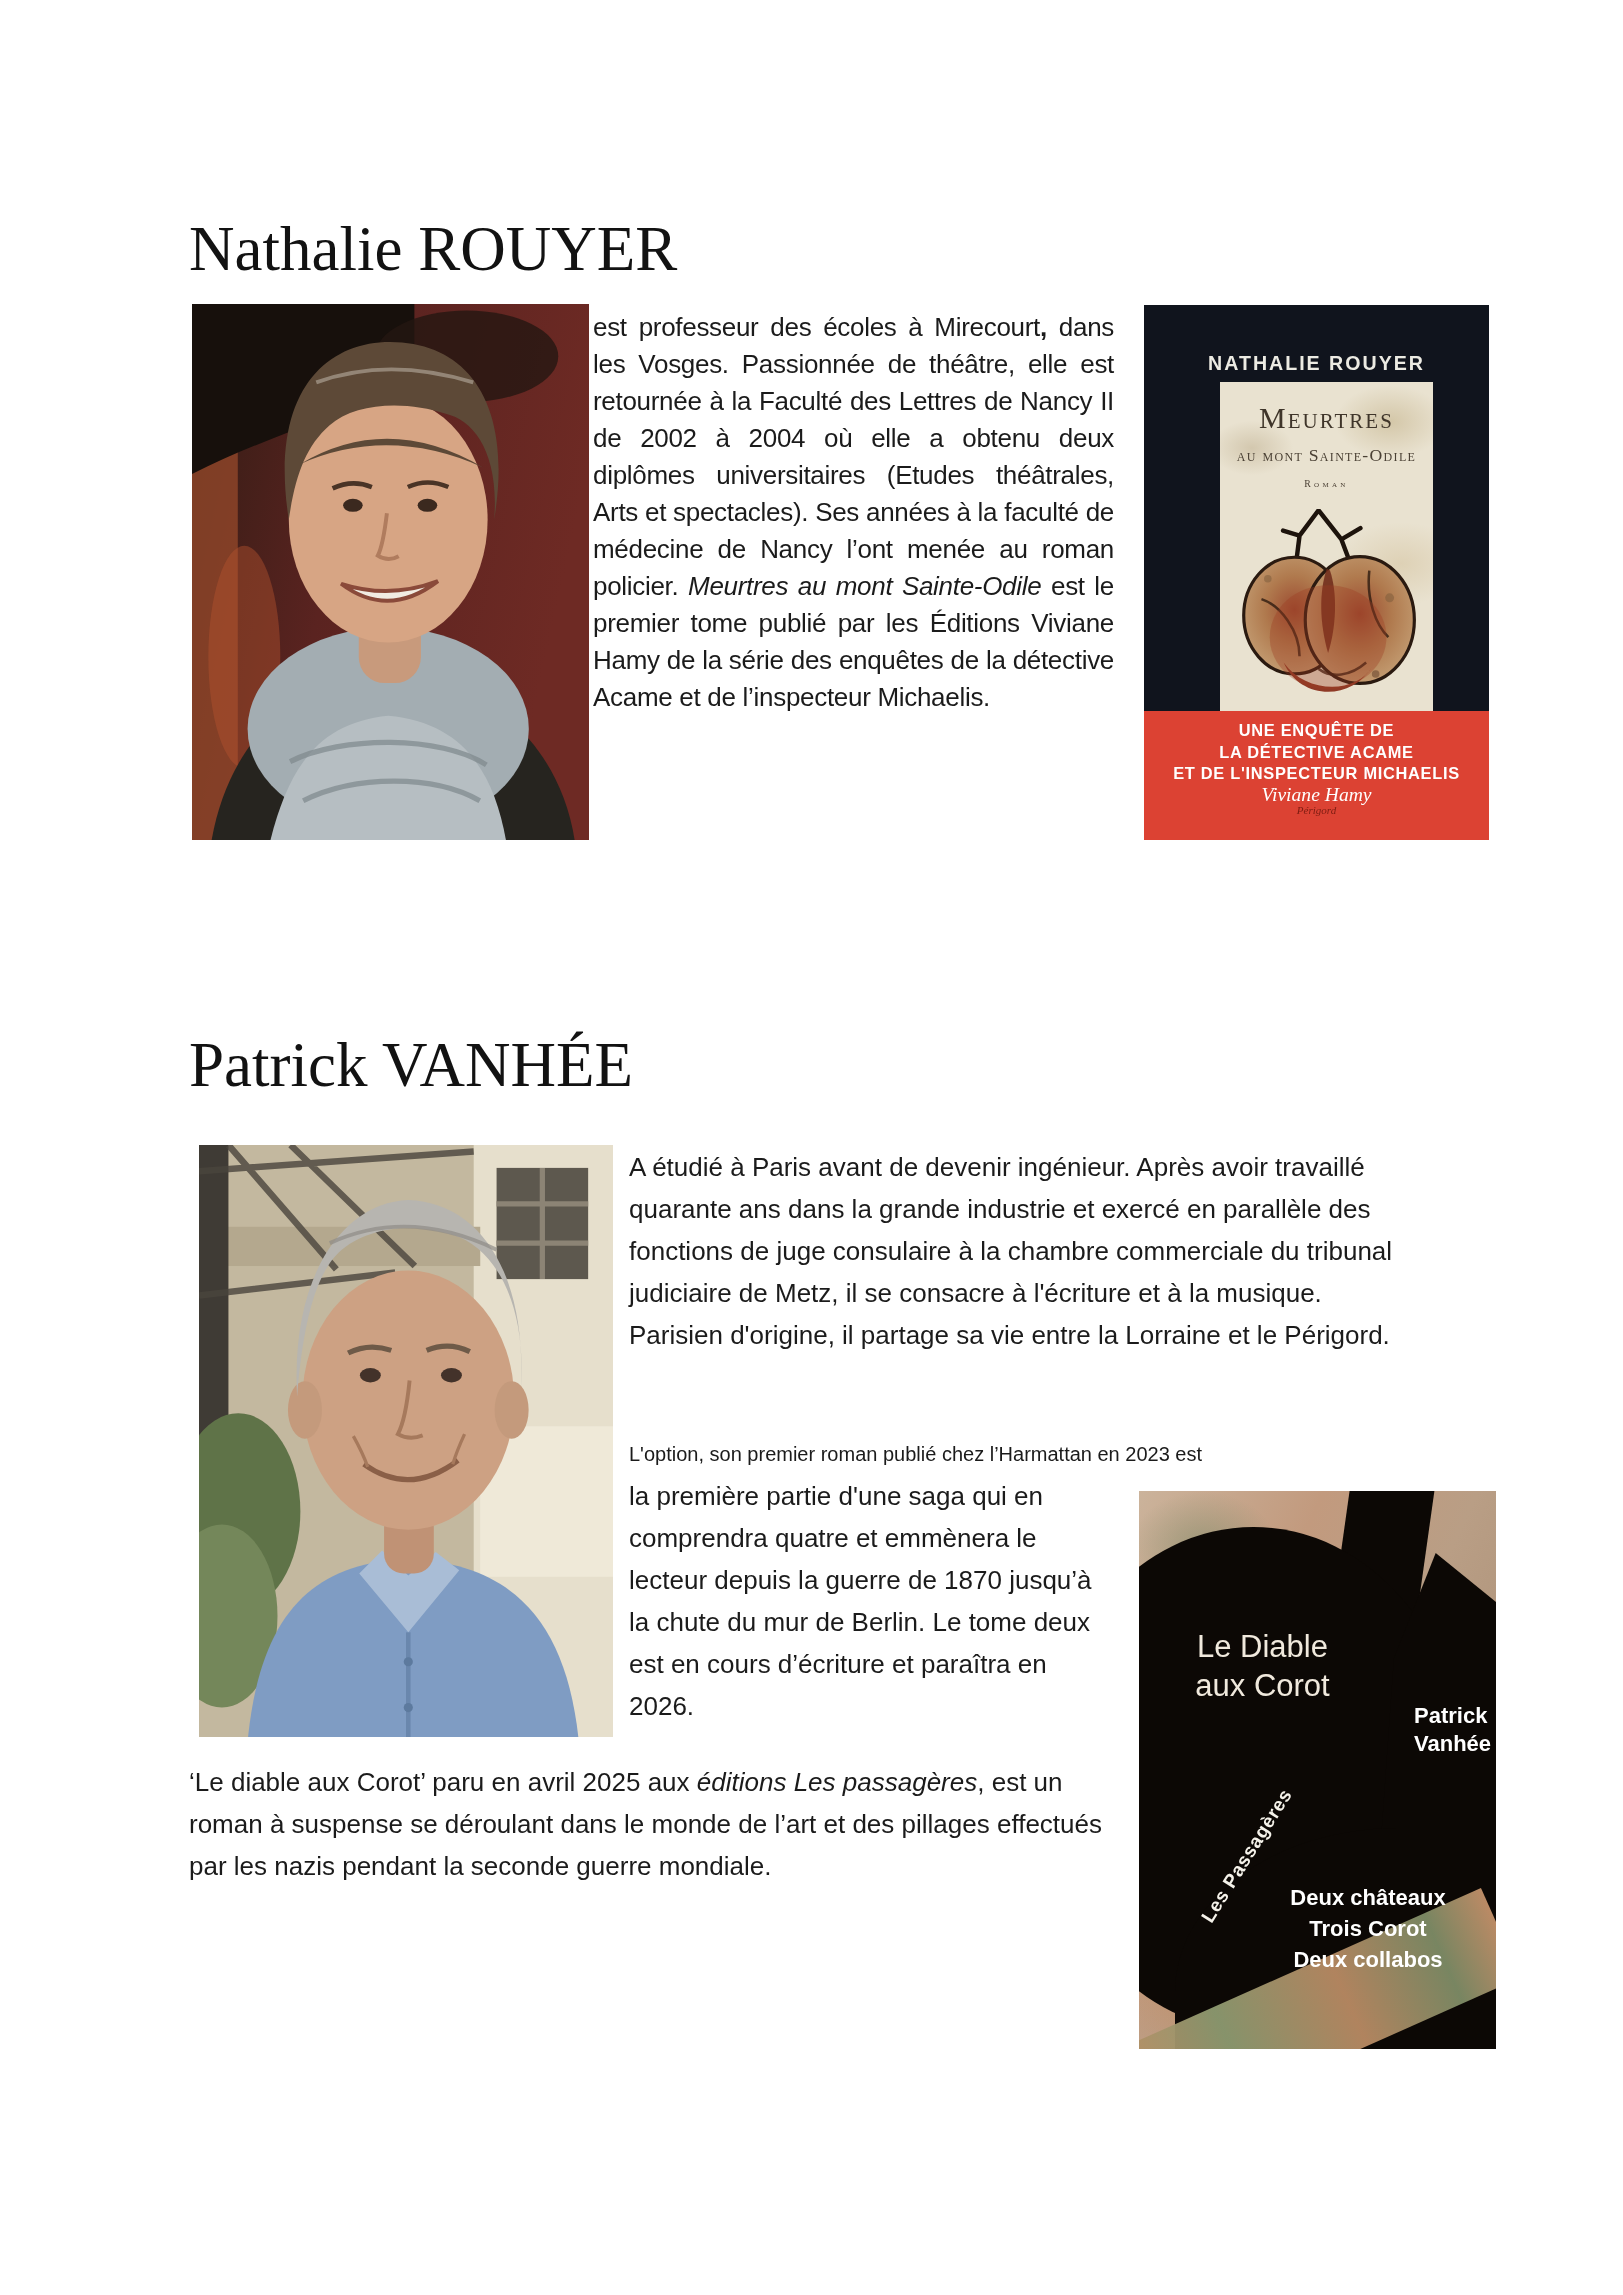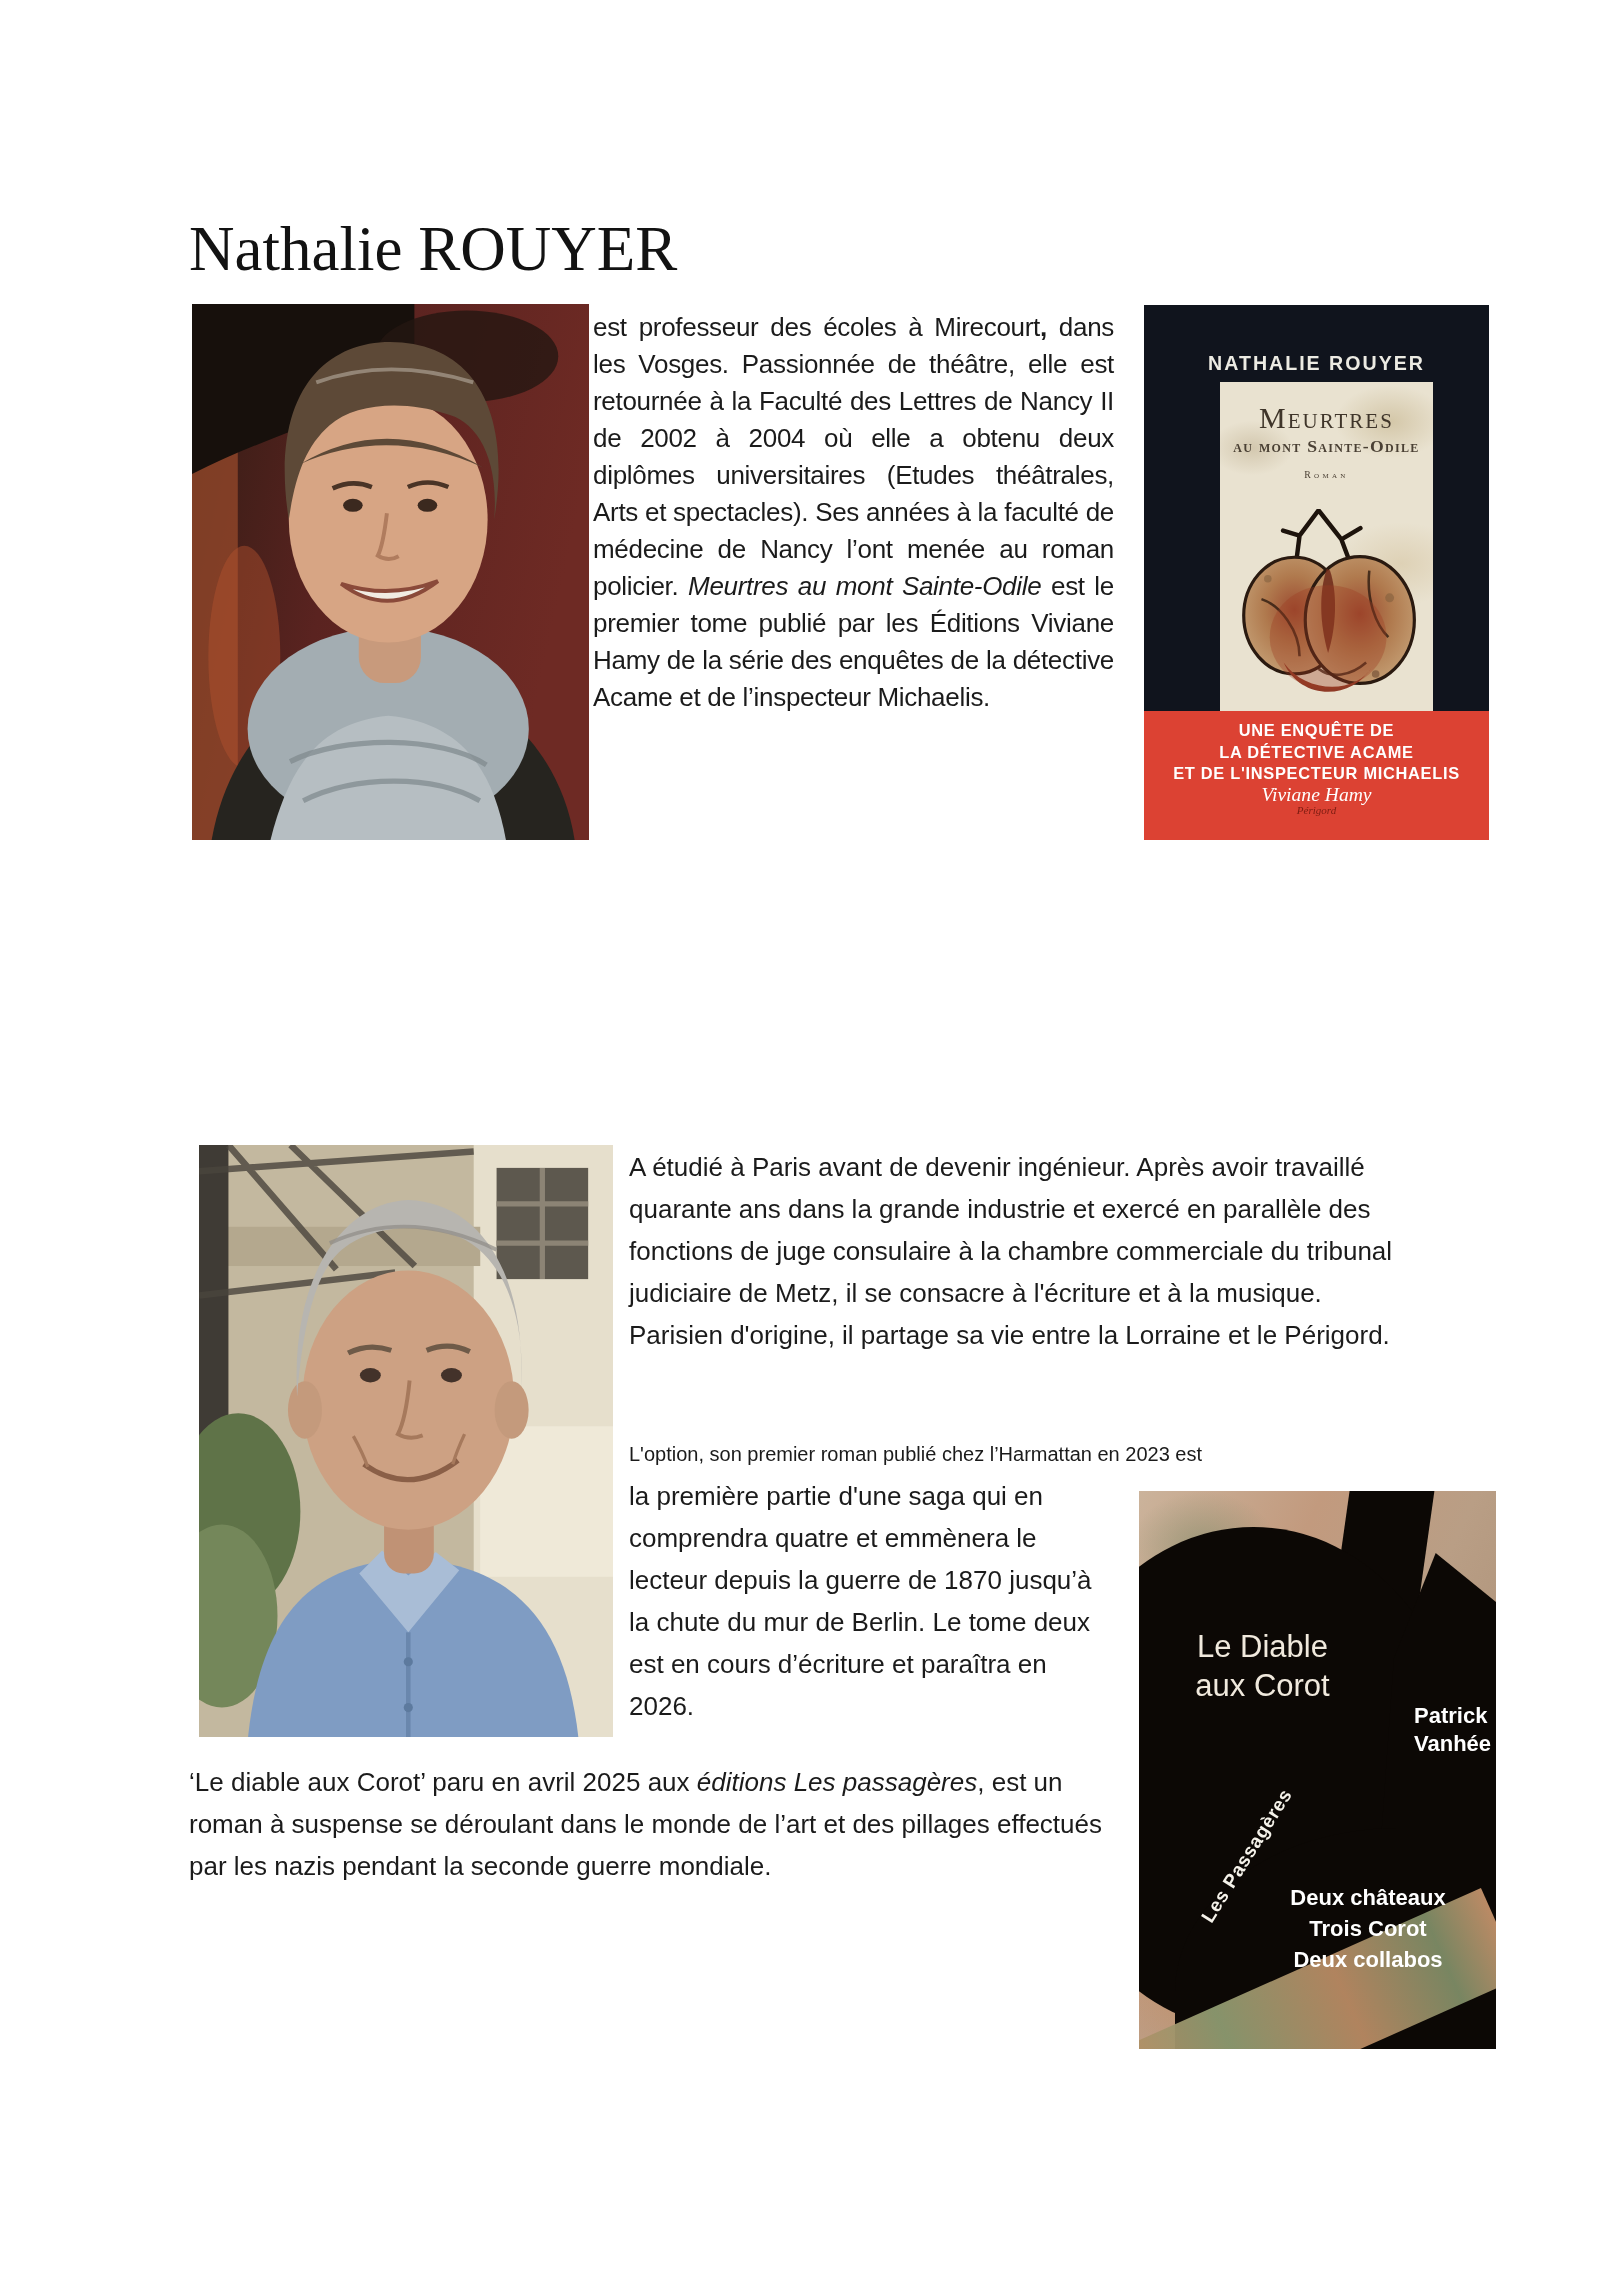--- a/index.html
+++ b/index.html
@@ -33,21 +33,21 @@
              font-weight:bold;font-size:19.6px;letter-spacing:2px;}
   .c1-inner{position:absolute;left:76px;top:77px;width:213px;height:330px;background:#e9e2d0;
             background-image:
               radial-gradient(ellipse 79px 52px at 80% 12%, rgba(186,166,120,.45), transparent 70%),
               radial-gradient(ellipse 59px 39px at 15% 20%, rgba(170,150,112,.35), transparent 70%),
               radial-gradient(ellipse 92px 59px at 85% 55%, rgba(196,170,120,.3), transparent 70%);
             text-align:center;}
   .c1-title1{margin-top:19.6px;font-family:"Liberation Serif",serif;font-variant:small-caps;
              font-size:30px;color:#3f352a;letter-spacing:2px;line-height:1.05;}
   .c1-title2{font-family:"Liberation Serif",serif;font-variant:small-caps;font-size:17.7px;
-             color:#4a4034;letter-spacing:1.3px;margin-top:3px;font-weight:bold;}
+             color:#4a4034;letter-spacing:1.3px;margin-top:12px;}
   .c1-genre{font-family:"Liberation Serif",serif;font-variant:small-caps;font-size:9.8px;
             color:#4a3f33;letter-spacing:3.3px;margin-top:11.8px;}
   .c1-heart{position:absolute;left:0;bottom:0;width:213px;height:203px;}
   .c1-band{position:absolute;left:0;top:406px;width:100%;height:129px;background:#dc4233;
            text-align:center;}
   .c1-band-line{color:#ffffff;font-weight:bold;font-size:16.4px;line-height:21.6px;letter-spacing:0.7px;}
   .c1-band .first{padding-top:9px;}
   .c1-pub{margin-top:0;font-family:"Liberation Serif",serif;font-style:italic;font-size:19.6px;
           color:#ffffff;line-height:1;}
   .c1-pub2{font-family:"Liberation Serif",serif;font-style:italic;font-size:11px;color:#7d1d12;}
@@ -149,20 +149,21 @@
     </div>
     <div class="c1-band">
       <div class="c1-band-line first">UNE ENQUÊTE DE</div>
       <div class="c1-band-line">LA DÉTECTIVE ACAME</div>
       <div class="c1-band-line">ET DE L'INSPECTEUR MICHAELIS</div>
       <div class="c1-pub">Viviane Hamy</div>
       <div class="c1-pub2">Périgord</div>
     </div>
   </div>
 
+  <div class="heading" id="a2-heading">Patrick VANHÉE</div>
 
   <div class="photo" id="photo2">
     <svg viewBox="0 0 633 905" preserveAspectRatio="none">
       <rect width="633" height="905" fill="#c3b89f"></rect>
       <rect x="420" y="0" width="213" height="905" fill="#e6dfcc"></rect>
       <rect x="455" y="35" width="140" height="170" fill="#5d584e"></rect>
       <path d="M455,90 L595,90 M455,150 L595,150 M525,35 L525,205" stroke="#8c8475" stroke-width="8"></path>
       <rect x="0" y="125" width="430" height="60" fill="#b4a88e"></rect>
       <rect x="0" y="0" width="45" height="460" fill="#3f3b35"></rect>
       <path d="M0,40 L420,10 M0,230 L300,195 M45,0 L210,190 M140,0 L330,185" stroke="#4a453d" stroke-width="10" opacity="0.8"></path>

